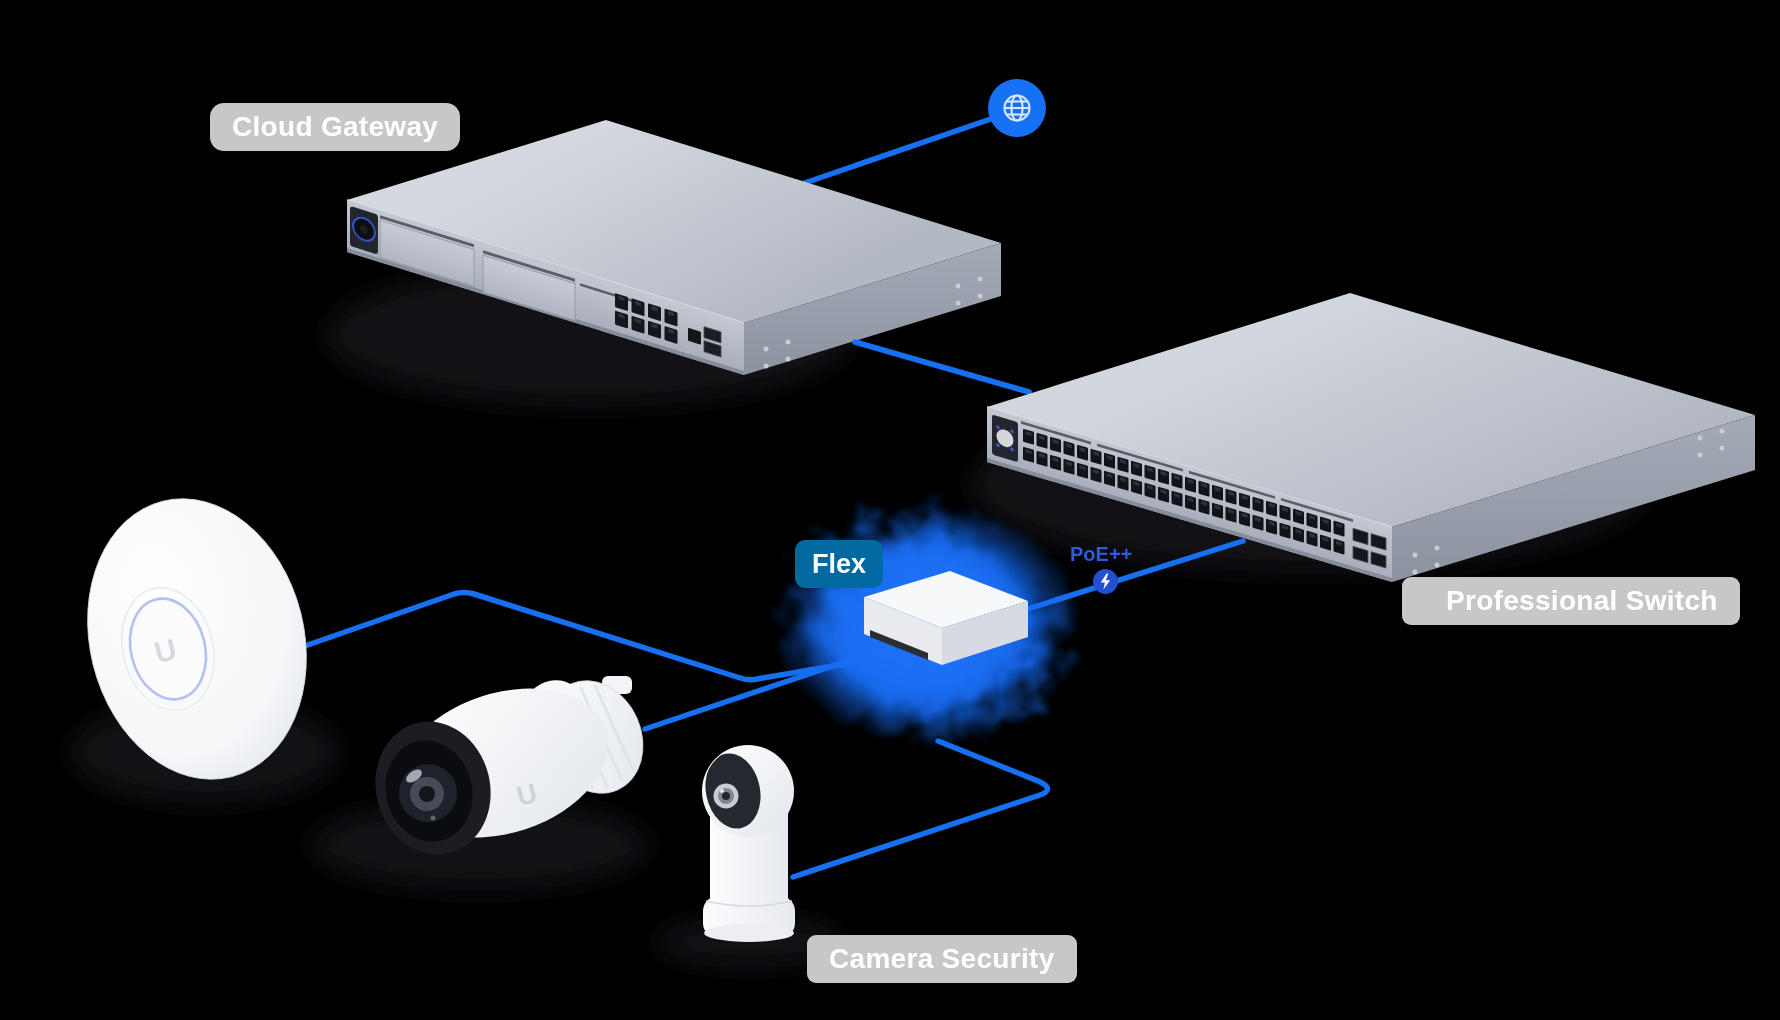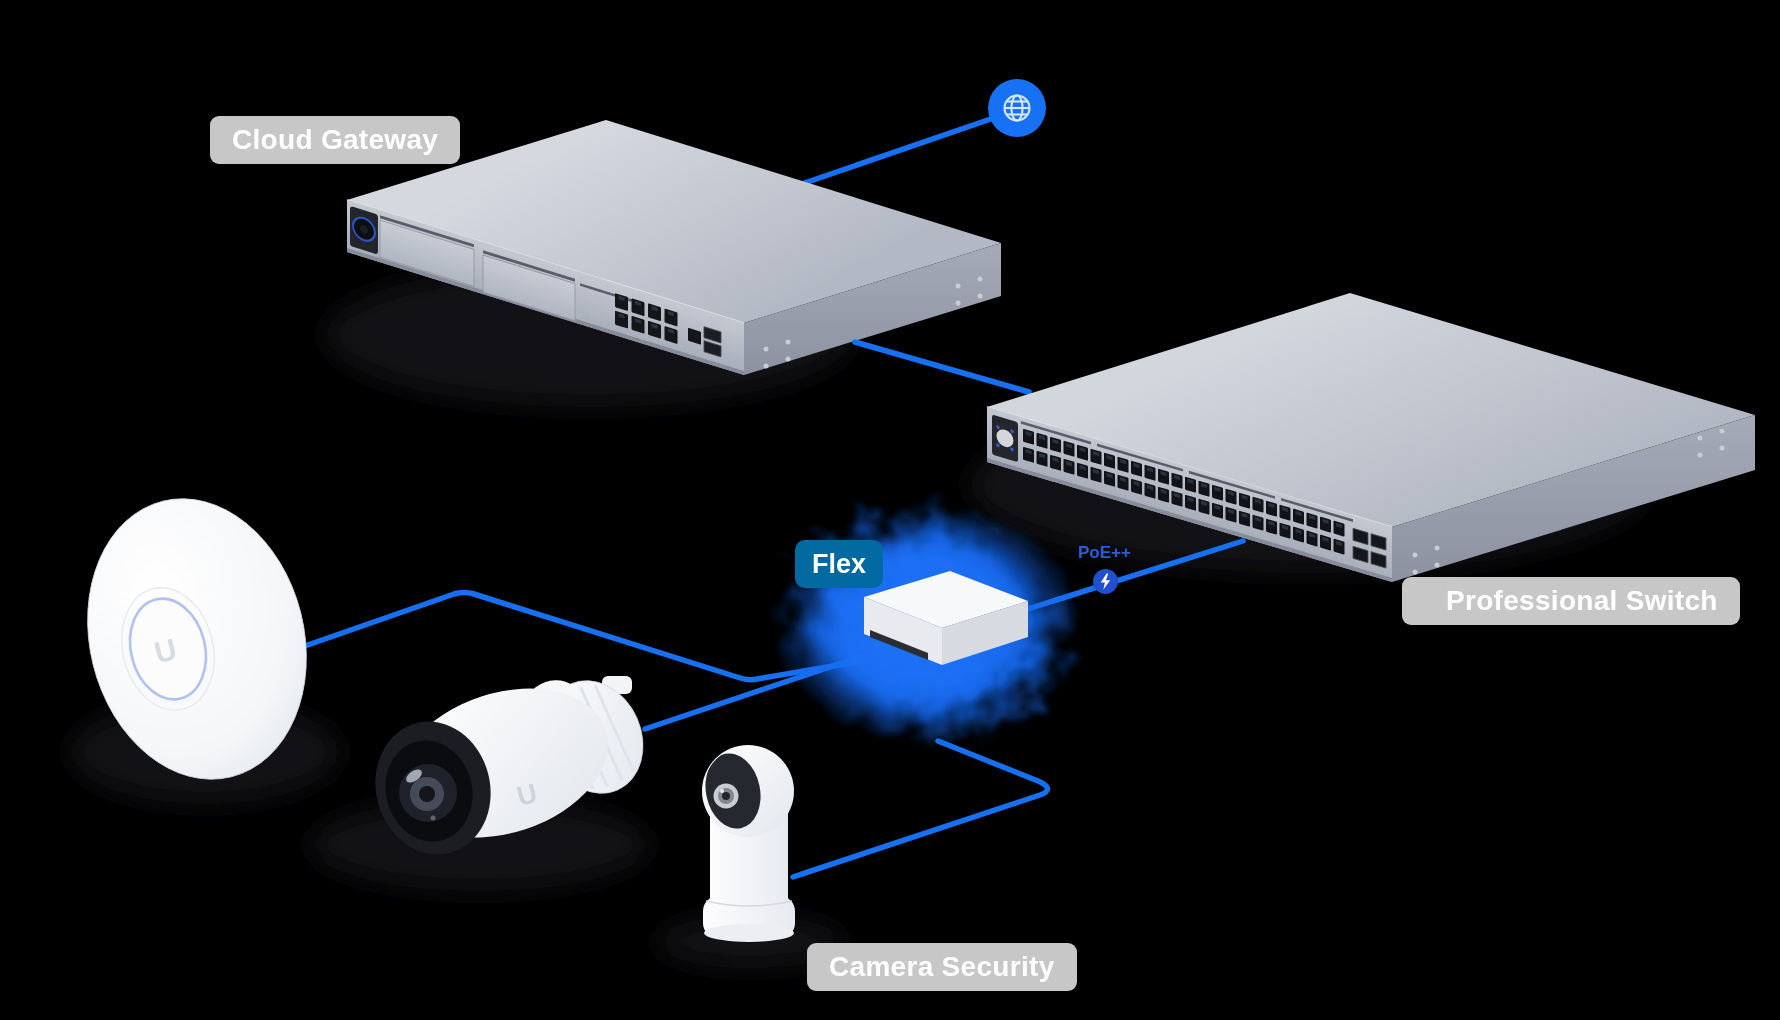--- a/index.html
+++ b/index.html
@@ -4,21 +4,21 @@
 <style>
   html,body{margin:0;padding:0;background:#000;}
   #stage{position:relative;width:1780px;height:1020px;background:#000;overflow:hidden;
          font-family:"Liberation Sans",sans-serif;}
   #artwork{position:absolute;left:0;top:0;width:1780px;height:1020px;}
   .pill{position:absolute;background:#c7c7c7;color:#fff;border-radius:9px;
         font-size:28px;font-weight:700;line-height:32px;padding:8px 22px;
         letter-spacing:.3px;white-space:nowrap;}
   .pill-blue{position:absolute;background:#0369a1;color:#fff;border-radius:10px;
         font-size:27px;font-weight:700;line-height:30px;padding:9px 17px;white-space:nowrap;}
-  .poe-text{position:absolute;color:#2d5cdb;font-size:17px;font-weight:700;white-space:nowrap;margin-left:8px;}
+  .poe-text{position:absolute;color:#2d5cdb;font-size:20px;font-weight:700;white-space:nowrap;}
   .round-icon{position:absolute;border-radius:50%;display:flex;align-items:center;justify-content:center;}
   #globe-badge{left:988px;top:79px;width:58px;height:58px;background:#1771f5;}
   #bolt-badge{left:1093px;top:569px;width:25px;height:25px;background:#204fd0;}
 </style>
 </head>
 <body>
 
 <div id="stage">
 
 <svg id="artwork" viewBox="0 0 1780 1020" xmlns="http://www.w3.org/2000/svg">
@@ -335,26 +335,26 @@
     <g clip-path="url(#headClip)">
       <ellipse cx="733" cy="791" rx="27" ry="38" transform="rotate(-12 733 791)" fill="#25282e"></ellipse>
     </g>
     <circle cx="726" cy="796" r="12.5" fill="#c9ccd2"></circle>
     <circle cx="726" cy="796" r="8" fill="#82878f"></circle>
     <circle cx="726" cy="796" r="4" fill="#24262b"></circle>
     <circle cx="722" cy="791" r="2" fill="#e8eaee"></circle>
   </g>
 </svg>
 
-<div class="pill" style="left:210px;top:116px;">Cloud Gateway</div>
+<div class="pill" style="left:210px;top:103px;border-radius:14px;">Cloud Gateway</div>
 
 <div class="pill" style="left:1402px;top:577px;padding-left:44px;">Professional Switch</div>
 
 
-<div class="pill" style="left:807px;top:935px;margin-top:8px;">Camera Security</div>
+<div class="pill" style="left:807px;top:935px;">Camera Security</div>
 
 <div class="pill-blue" style="left:795px;top:540px;">Flex</div>
 
 <div class="poe-text" style="left:1070px;top:543px;">PoE++</div>
 
 <div class="round-icon" id="globe-badge">
   <svg width="36" height="36" viewBox="0 0 36 36">
     <g fill="none" stroke="#d9e6ff" stroke-width="2.1">
       <circle cx="18" cy="18" r="12.5"></circle>
       <ellipse cx="18" cy="18" rx="5.6" ry="12.5"></ellipse>

